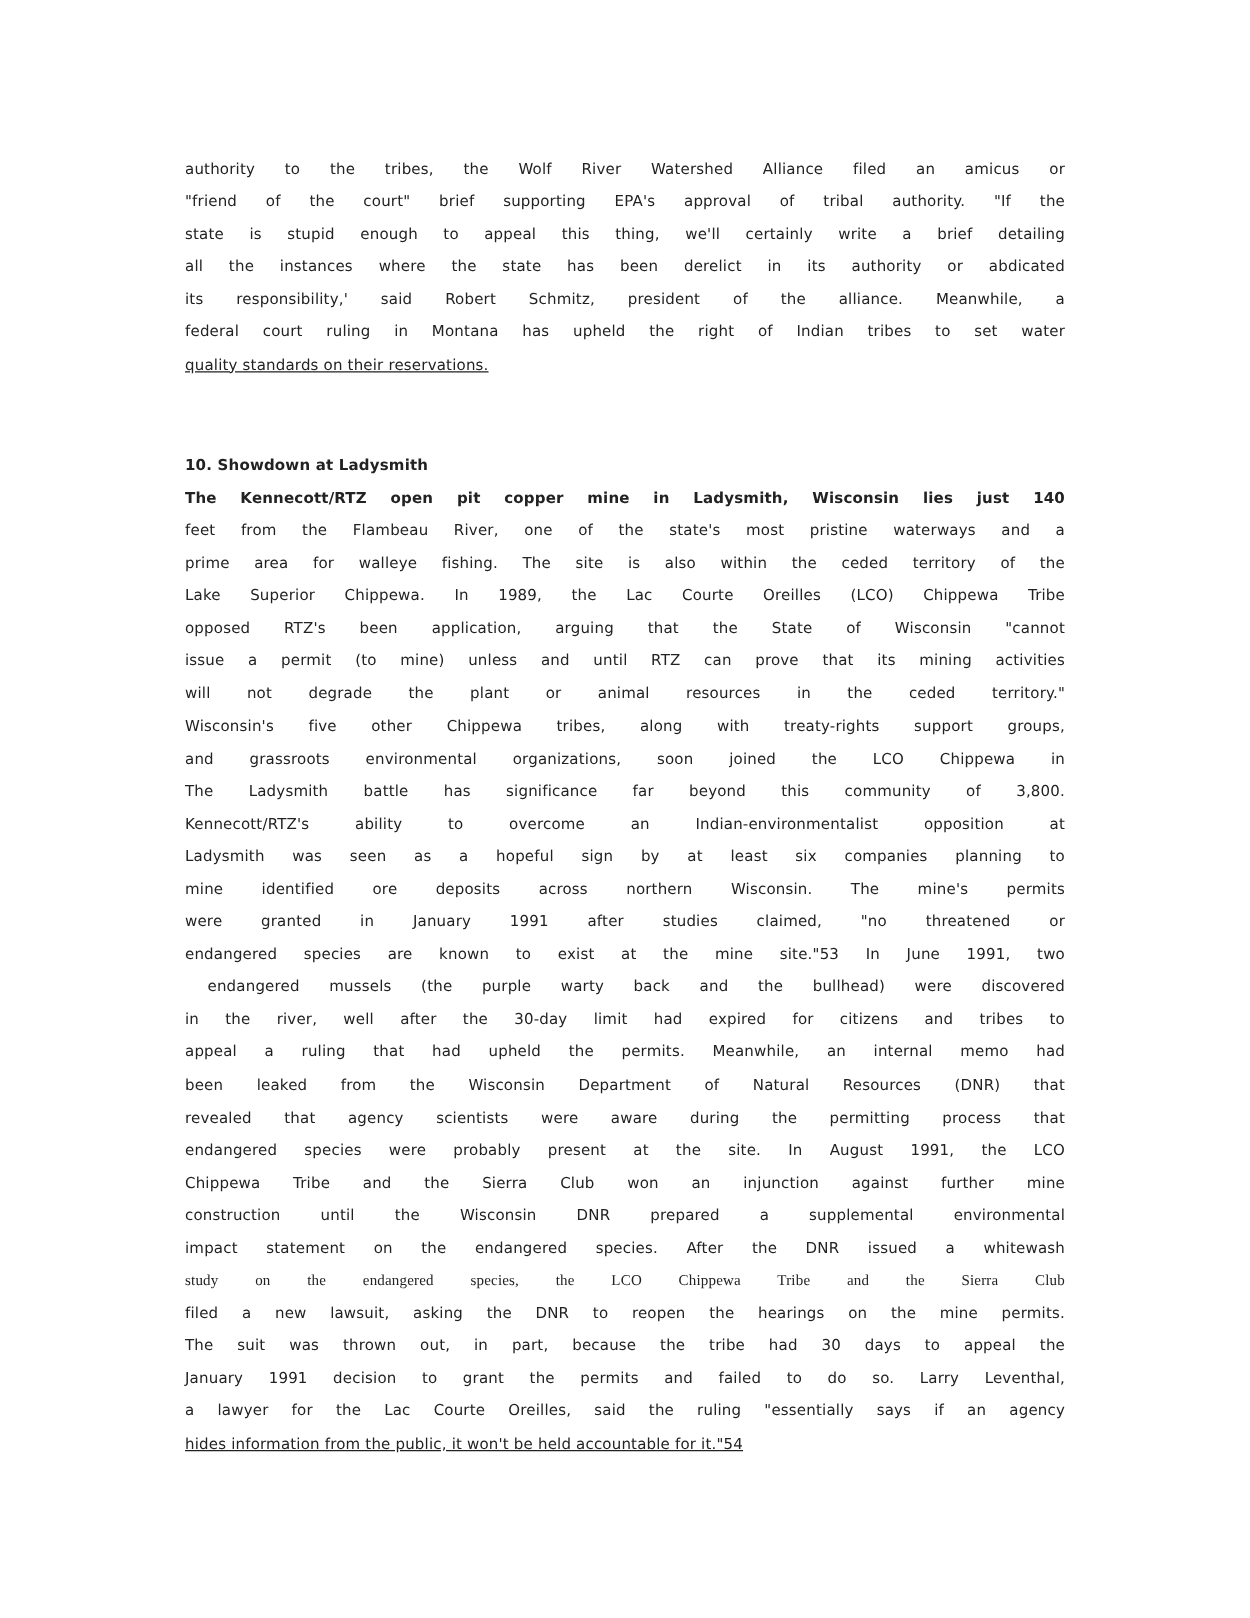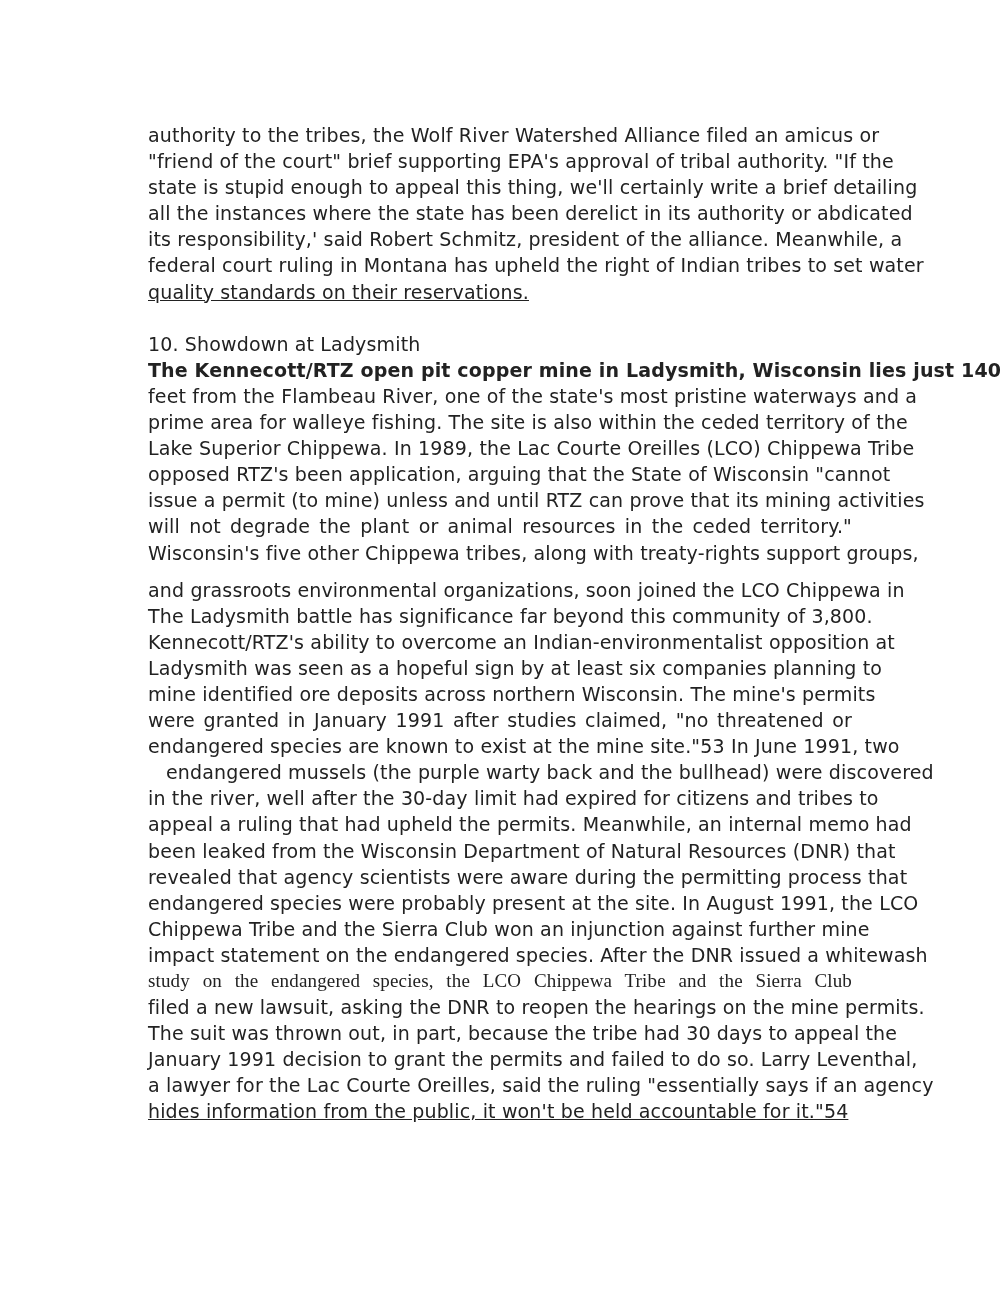--- a/index.html
+++ b/index.html
@@ -1,28 +1,28 @@
 <!DOCTYPE html>
 <html><head>
 <meta charset="utf-8">
 <style>
   html, body { margin: 0; padding: 0; background: #ffffff; }
   body { width: 1000px; height: 1294px; position: relative; overflow: hidden; }
   .page {
     position: absolute; left: 148px; top: 122px; width: 704px;
     font-family: "DejaVu Sans", sans-serif;
-    font-size: 19px; color: #222222; letter-spacing: 0.15px;
+    font-size: 12px; color: #222222; letter-spacing: 0.15px;
   }
   .line {
     height: 26.1px; line-height: 26.1px; white-space: nowrap;
     text-align: justify; text-align-last: justify;
   }
   .line.last { text-align-last: left; text-decoration: underline; }
   .blank { height: 26.1px; }
-  .heading { font-weight: normal; text-align-last: left; }
+  .heading { font-weight: bold; text-align-last: left; margin-top: 28px; }
 </style>
 </head>
 <body>
 
 <div class="page">
   <div>
     <div class="line" style="white-space: nowrap;">authority to the tribes, the Wolf River Watershed Alliance filed an amicus or</div>
     <div class="line" style="white-space: nowrap;">"friend of the court" brief supporting EPA's approval of tribal authority. "If the</div>
     <div class="line" style="white-space: nowrap;">state is stupid enough to appeal this thing, we'll certainly write a brief detailing</div>
     <div class="line" style="white-space: nowrap;">all the instances where the state has been derelict in its authority or abdicated</div>
@@ -34,36 +34,37 @@
   <div class="line heading" style="white-space: nowrap;">10. Showdown at Ladysmith</div>
   <div>
     <div class="line" style="white-space: nowrap; font-weight: bold;">The Kennecott/RTZ open pit copper mine in Ladysmith, Wisconsin lies just 140</div>
     <div class="line" style="white-space: nowrap;">feet from the Flambeau River, one of the state's most pristine waterways and a</div>
     <div class="line" style="white-space: nowrap;">prime area for walleye fishing.  The site is also within the ceded territory of the</div>
     <div class="line" style="white-space: nowrap;">Lake Superior Chippewa.   In 1989, the Lac Courte Oreilles (LCO) Chippewa Tribe</div>
     <div class="line" style="white-space: nowrap;">opposed RTZ's been application, arguing that the State of Wisconsin "cannot</div>
     <div class="line" style="white-space: nowrap;">issue a permit (to mine) unless and until RTZ can prove that its mining activities</div>
     <div class="line" style="white-space: nowrap;">will not degrade the plant or animal resources in the ceded territory."</div>
     <div class="line" style="white-space: nowrap;">Wisconsin's five other Chippewa tribes, along with treaty-rights support groups,</div>
-    <div class="line" style="white-space: nowrap; margin-top: 11px;">and grassroots environmental organizations, soon joined the LCO Chippewa in</div>
+    <div class="line" style="white-space: nowrap;">and grassroots environmental organizations, soon joined the LCO Chippewa in</div>
   </div>
   <div>
     <div class="line" style="white-space: nowrap;">The Ladysmith battle has significance far beyond this community of 3,800.</div>
     <div class="line" style="white-space: nowrap;">Kennecott/RTZ's ability to overcome an Indian-environmentalist opposition at</div>
     <div class="line" style="white-space: nowrap;">Ladysmith was seen as a hopeful sign by at least six companies planning to</div>
     <div class="line" style="white-space: nowrap;">mine identified ore deposits across northern Wisconsin.  The mine's permits</div>
     <div class="line" style="white-space: nowrap;">were granted in January 1991 after studies claimed, "no threatened or</div>
     <div class="line" style="white-space: nowrap;">endangered species are known to exist at the mine site."53   In June 1991, two</div>
     <div class="line" style="white-space: nowrap; margin-left: 18px;">endangered mussels (the purple warty back and the bullhead) were discovered</div>
     <div class="line" style="white-space: nowrap;">in the river, well after the 30-day limit had expired for citizens and tribes to</div>
     <div class="line" style="white-space: nowrap;">appeal a ruling that had upheld the permits.  Meanwhile, an internal memo had</div>
     <div class="line" style="white-space: nowrap;">been leaked from the Wisconsin Department of Natural Resources (DNR) that</div>
     <div class="line" style="white-space: nowrap;">revealed that agency scientists were aware during the permitting process that</div>
     <div class="line" style="white-space: nowrap;">endangered species were probably present at the site.  In August 1991, the LCO</div>
     <div class="line" style="white-space: nowrap;">Chippewa Tribe and the Sierra Club won an injunction against further mine</div>
+    <div class="line" style="white-space: nowrap;">construction until the Wisconsin DNR prepared a supplemental environmental</div>
     <div class="line" style="white-space: nowrap;">impact statement on the endangered species.  After the DNR issued a whitewash</div>
     <div class="line" style="white-space: nowrap; font-family: Liberation Serif, serif;">study on the endangered species, the LCO Chippewa Tribe and the Sierra Club</div>
     <div class="line" style="white-space: nowrap;">filed a new lawsuit, asking the DNR to reopen the hearings on the mine permits.</div>
     <div class="line" style="white-space: nowrap;">The suit was thrown out, in part, because the tribe had 30 days to appeal the</div>
     <div class="line" style="white-space: nowrap;">January 1991 decision to grant the permits and failed to do so.  Larry Leventhal,</div>
     <div class="line" style="white-space: nowrap;">a lawyer for the Lac Courte Oreilles, said the ruling "essentially says if an agency</div>
     <div class="line last" style="white-space: nowrap;">hides information from the public, it won't be held accountable for it."54</div>
   </div>
 </div>
 

